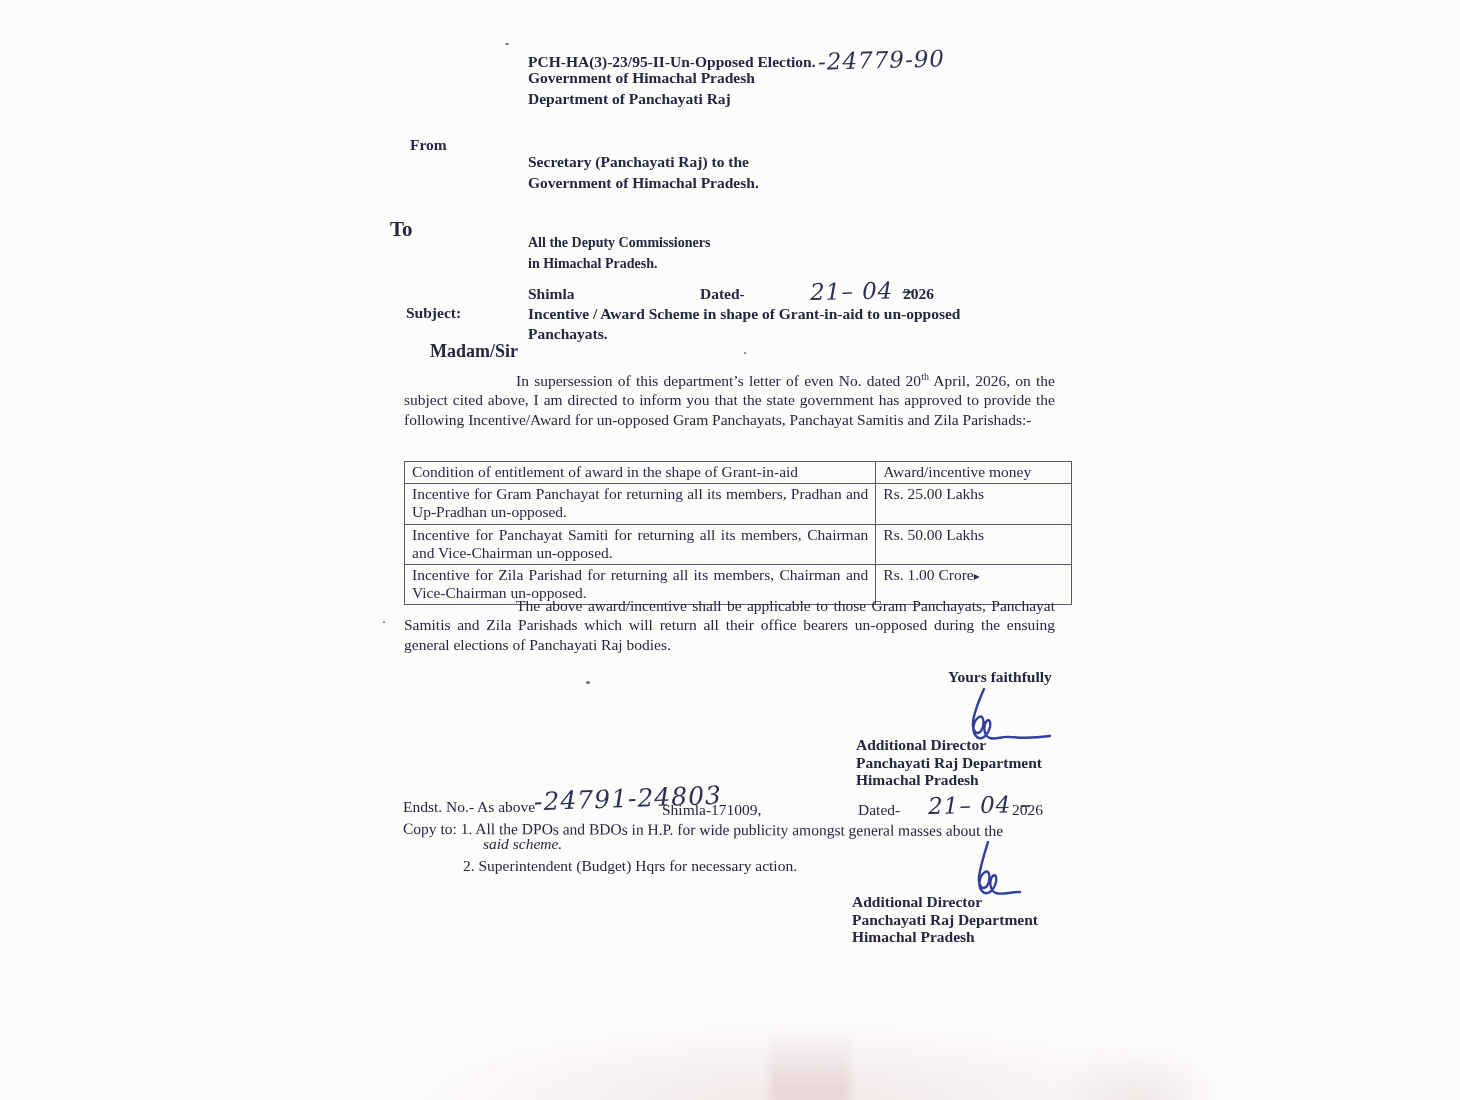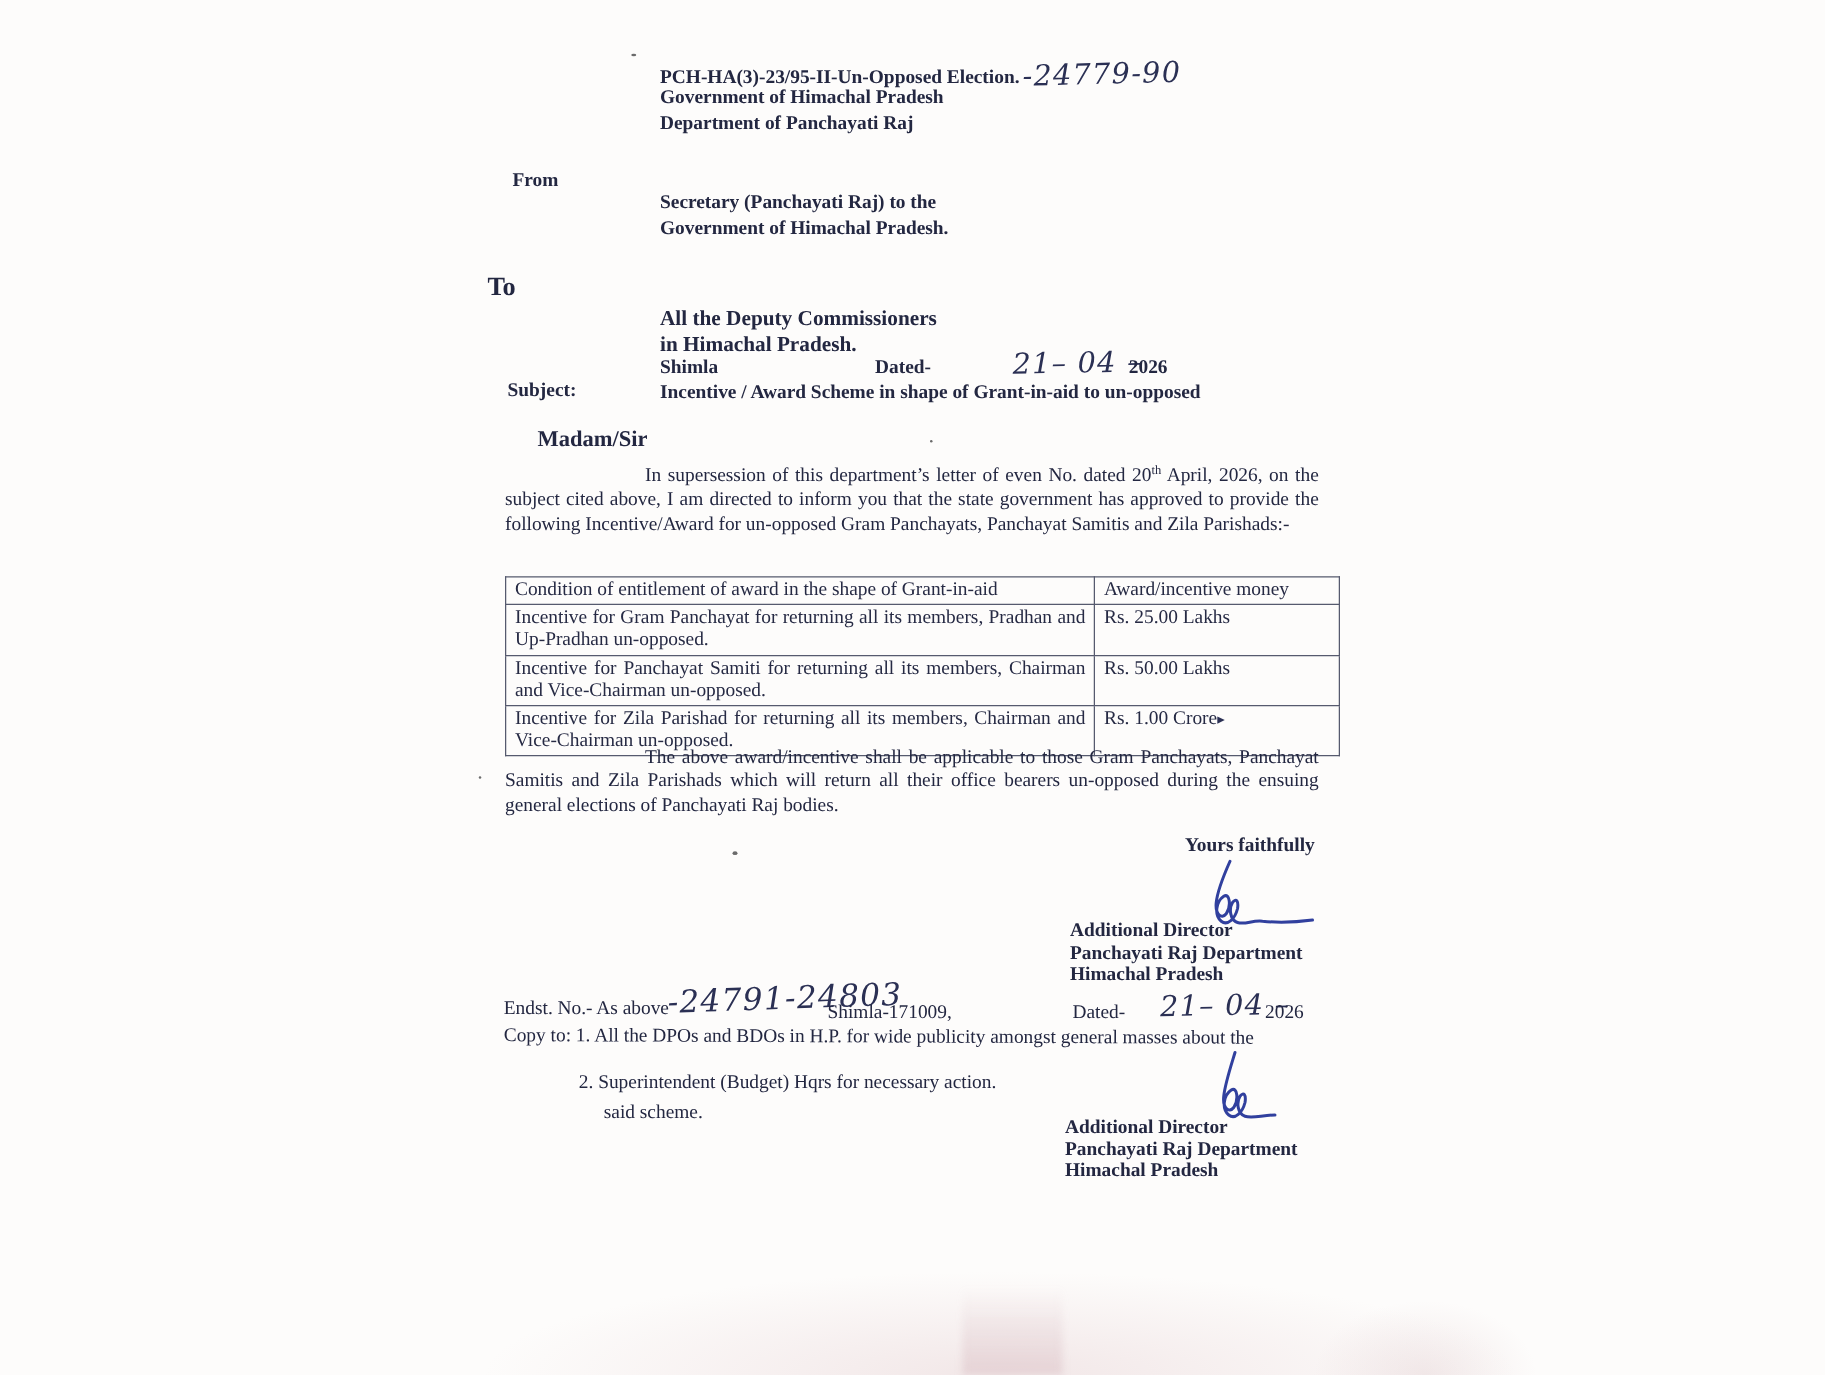--- a/index.html
+++ b/index.html
@@ -71,33 +71,34 @@
   <div class="abs printed b" style="left:528px;top:69px;font-size:15.5px;">Government of Himachal Pradesh</div>
   <div class="abs printed b" style="left:528px;top:90px;font-size:15.5px;">Department of Panchayati Raj</div>
 
   <div class="abs printed b" style="left:410px;top:136px;font-size:15.5px;">From</div>
   <div class="abs printed b fs16" style="left:528px;top:151px;font-size:15.5px;">
     <div>Secretary (Panchayati Raj) to the</div>
     <div>Government of Himachal Pradesh.</div>
   </div>
 
   <div class="abs printed b" style="left:390px;top:217px;font-size:21px;">To</div>
-  <div class="abs printed b fs16" style="left:528px;top:232px;font-size:17px;margin-top:12px;">
+  <div class="abs printed b fs16" style="left:528px;top:232px;font-size:14px;">
     <div>All the Deputy Commissioners</div>
     <div>in Himachal Pradesh.</div>
   </div>
 
   <div class="abs printed b" style="left:528px;top:285px;font-size:15.5px;">Shimla</div>
   <div class="abs printed b" style="left:700px;top:285px;font-size:15.5px;">Dated-</div>
   <div class="abs hand" style="left:810px;top:278px;font-size:23px;transform:rotate(-1deg);">21– 04 –</div>
   <div class="abs printed b" style="left:903px;top:285px;font-size:15.5px;">2026</div>
 
   <div class="abs printed b" style="left:406px;top:304px;font-size:15.5px;text-align:right;">Subject:</div>
   <div class="abs printed b" style="left:528px;top:304px;width:458px;font-size:15.5px;line-height:19.5px;">
     <div class="justify">Incentive / Award  Scheme in shape of Grant-in-aid to un-opposed</div>
+    <div>Panchayats.</div>
   </div>
 
   <div class="abs printed b" style="left:430px;top:341px;font-size:18px;">Madam/Sir</div>
 
   <div class="abs printed fs15 justify indent" style="left:404px;top:371px;width:651px;">
     <span>In supersession of this department’s letter of even No. dated 20</span><sup class="th">th</sup><span> April, 2026, on the subject cited above, I am directed to inform you that the state government has approved to provide the following Incentive/Award for un-opposed Gram Panchayats, Panchayat Samitis and Zila Parishads:-</span>
   </div>
 
   <table class="grant abs" style="left:404px;top:461px;">
     <tbody>
@@ -133,21 +134,21 @@
   </div>
 
   <div class="abs printed fs15" style="left:403px;top:797px;">Endst. No.- As above</div>
   <div class="abs hand" style="left:534px;top:784px;font-size:25px;transform:rotate(-2deg);">-24791-24803</div>
   <div class="abs printed fs15" style="left:662px;top:800px;">Shimla-171009,</div>
   <div class="abs printed fs15" style="left:858px;top:800px;">Dated-</div>
   <div class="abs hand" style="left:928px;top:792px;font-size:23px;transform:rotate(-1deg);">21– 04 –</div>
   <div class="abs printed fs15" style="left:1012px;top:800px;">2026</div>
 
   <div class="abs printed fs15 justify" style="left:403px;top:820px;width:648px;transform:rotate(0.2deg);">Copy to: 1. All the DPOs and BDOs in H.P. for wide publicity amongst general masses about the</div>
-  <div class="abs printed fs15" style="left:483px;top:880px;">said scheme.</div>
+  <div class="abs printed fs15" style="left:483px;top:834px;font-style:italic;">said scheme.</div>
   <div class="abs printed fs15" style="left:463px;top:856px;">2. Superintendent (Budget) Hqrs for necessary action.</div>
 
   <svg class="abs" style="left:966px;top:840px;" width="70" height="58" viewBox="0 0 70 58">
     <path class="sigline" d="M22,2 C19,12 14,27 13,37 C12,46 17,51 21,46 C25,40 24,29 19,32 C13,36 11,47 17,52 C22,56 28,50 30,42 C31,36 29,33 26,37 C23,42 24,51 30,53 C36,55 44,52 54,52"></path>
   </svg>
   <div class="abs printed b center" style="left:852px;top:893px;width:200px;font-size:15.5px;line-height:17.6px;">
     <div>Additional Director</div>
     <div>Panchayati Raj Department</div>
     <div>Himachal Pradesh</div>
   </div>

